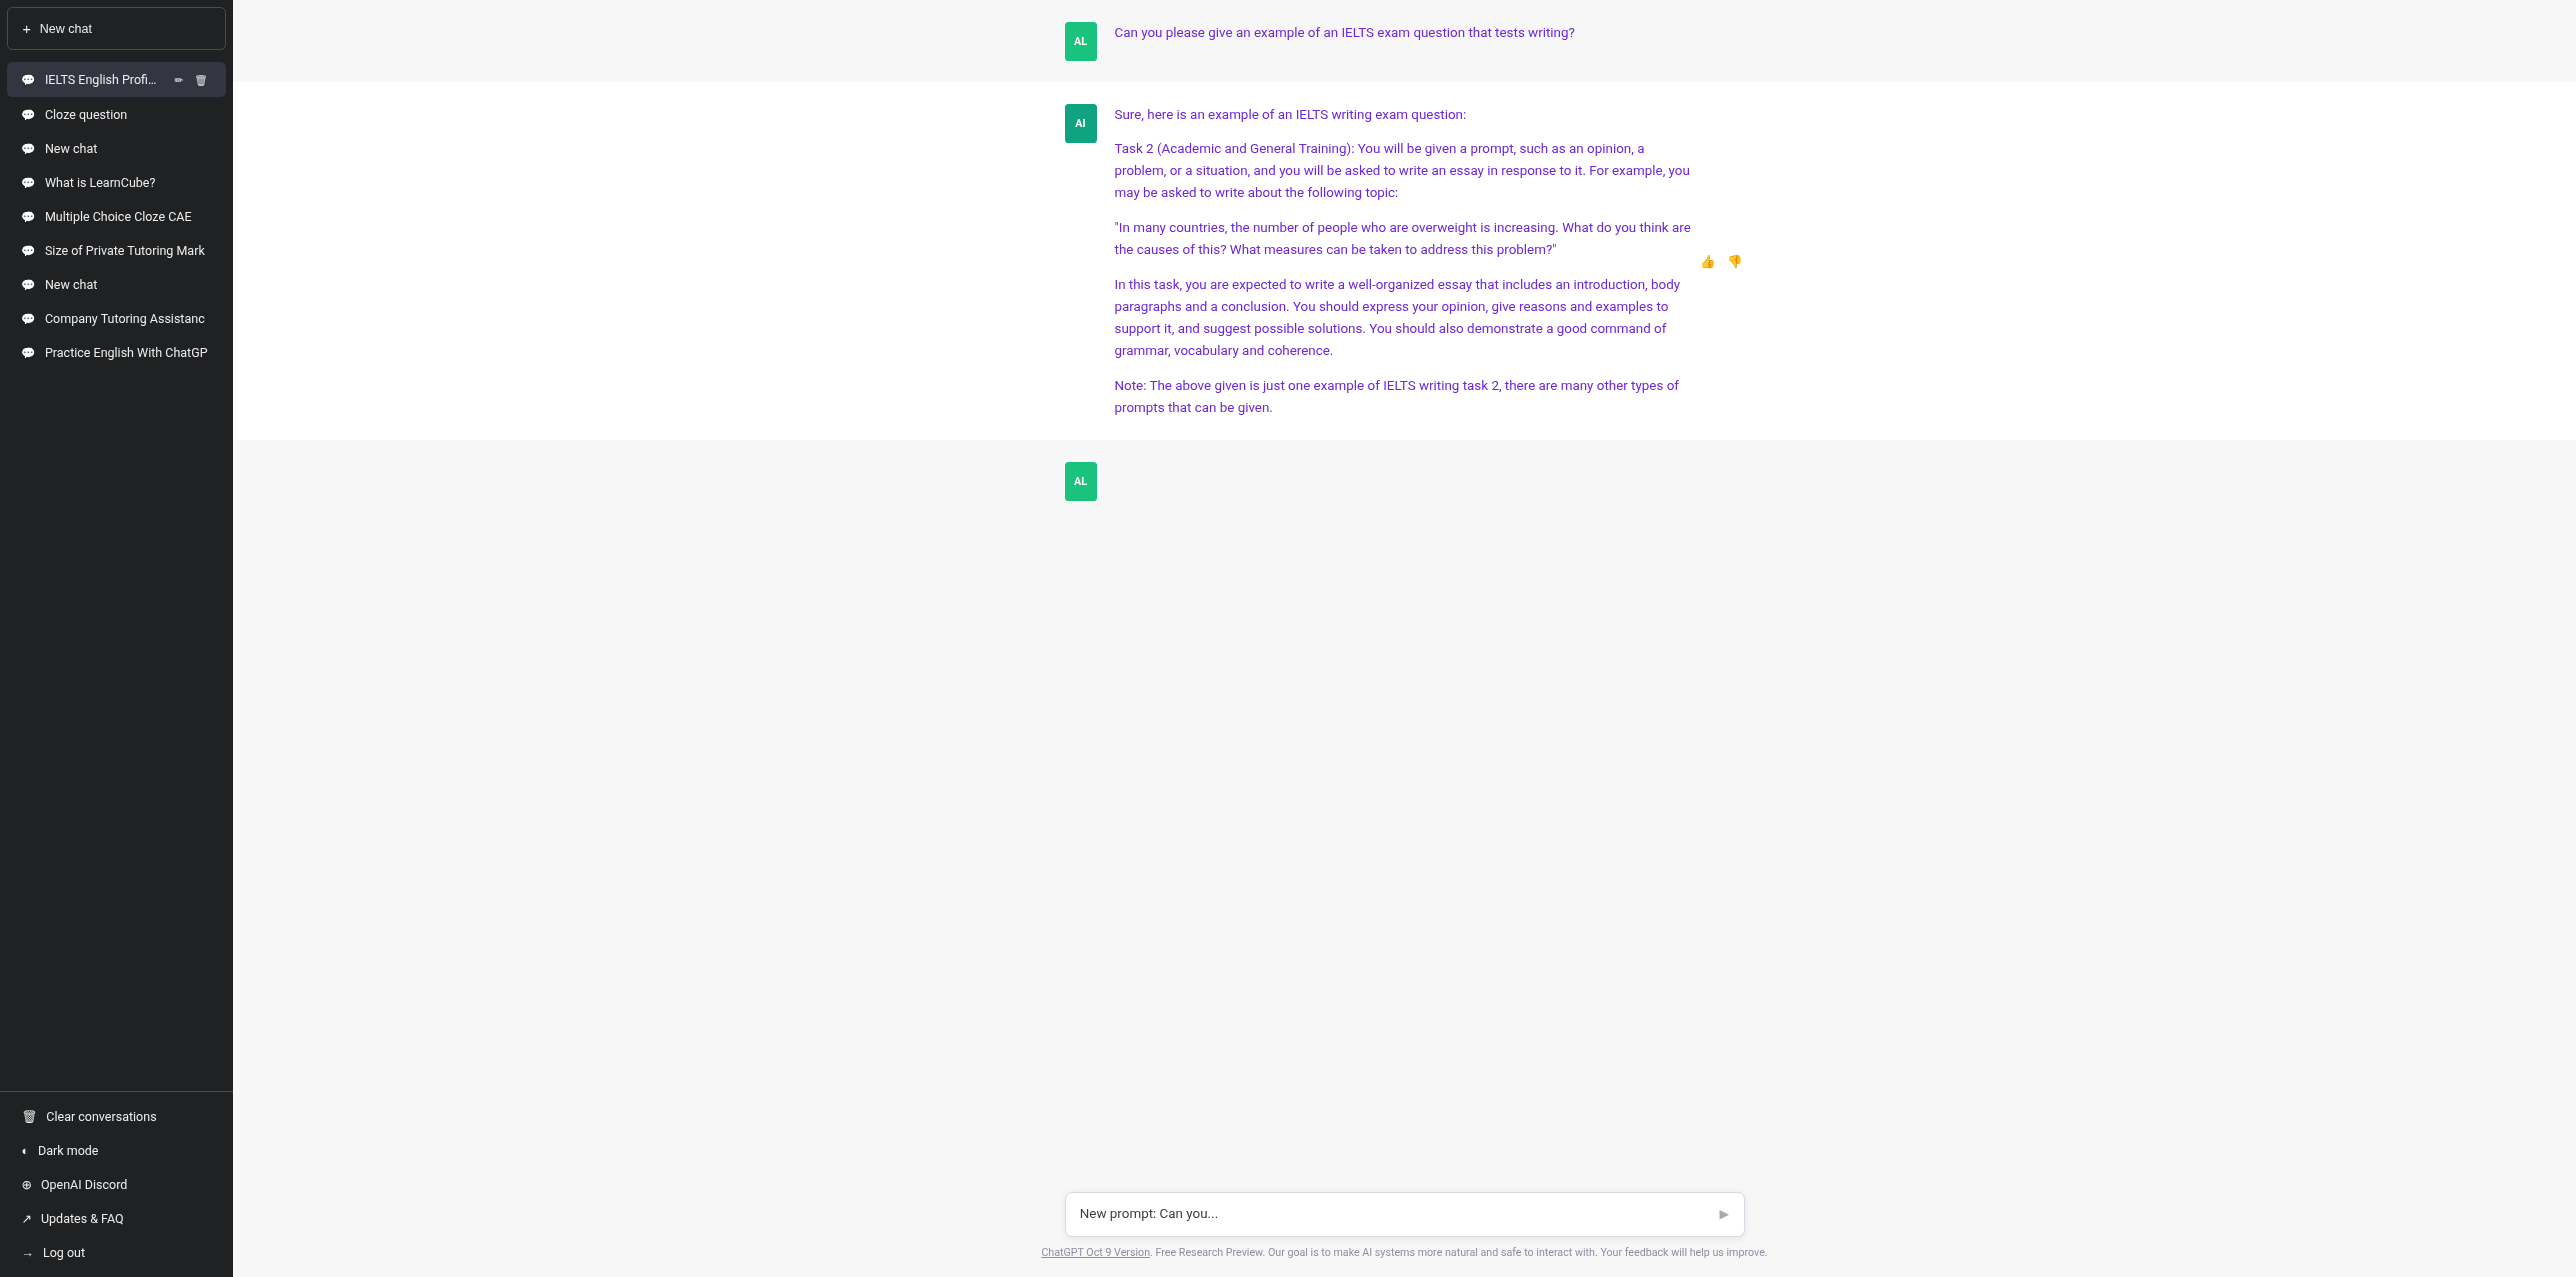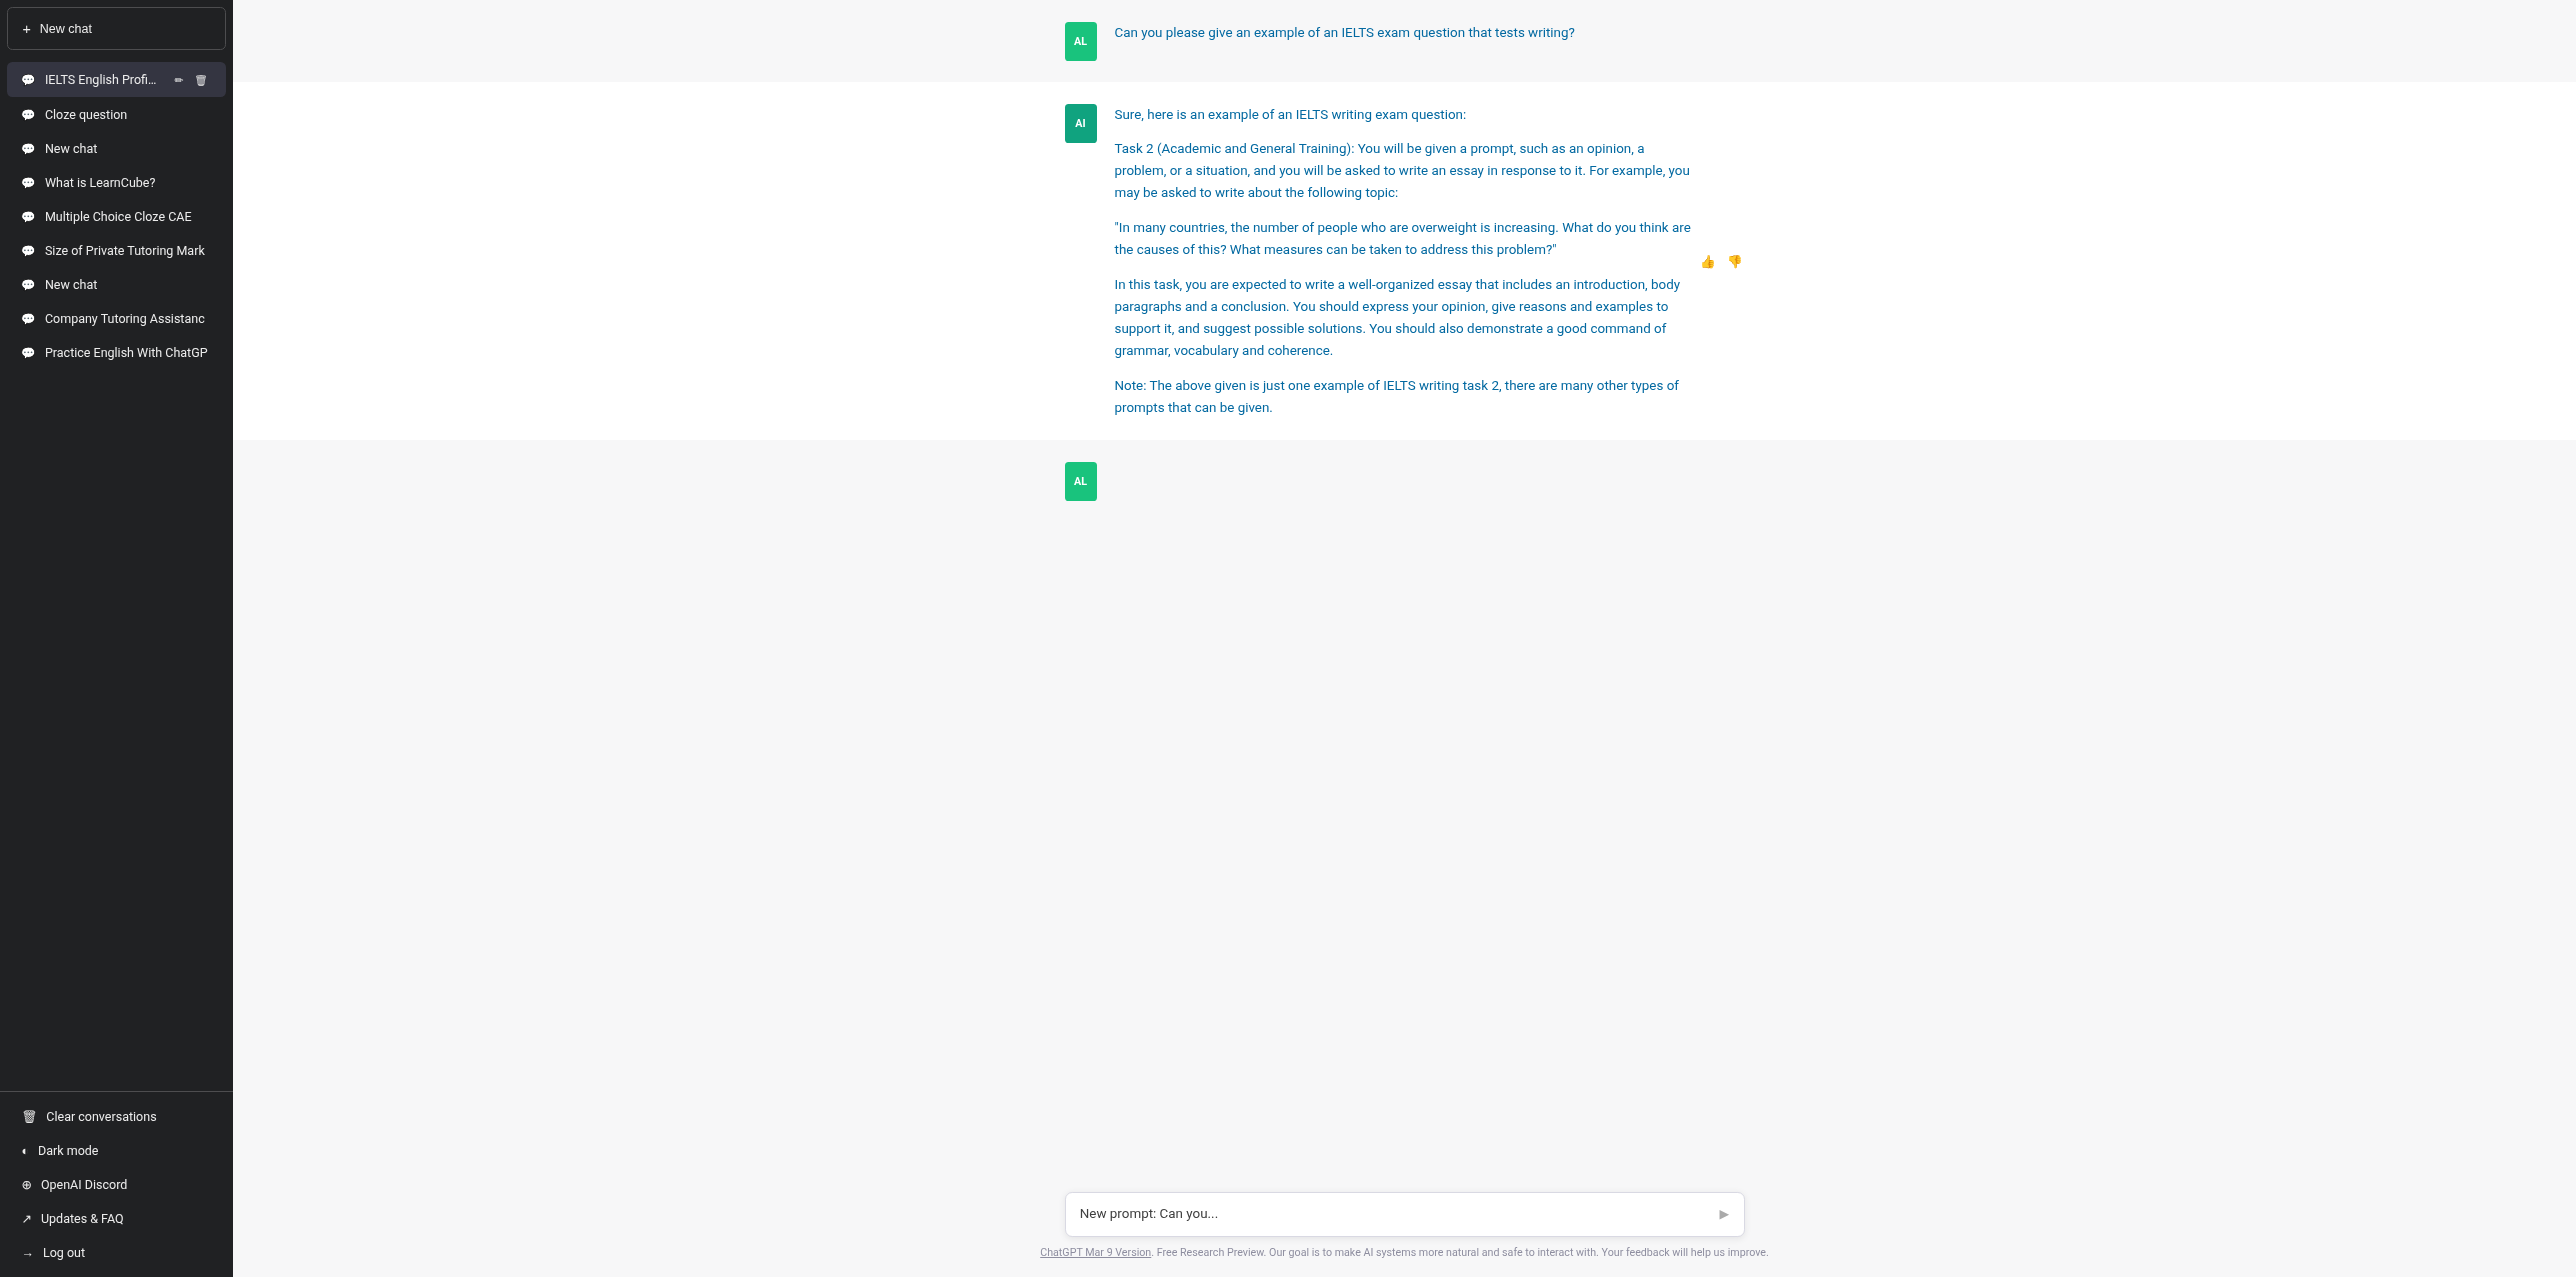--- a/index.html
+++ b/index.html
@@ -123,21 +123,21 @@
       color: white;
       flex-shrink: 0;
     }
     .avatar.user-avatar { background: #19c37d; }
     .avatar.assistant-avatar { background: #10a37f; }
 
     .message-content {
       flex: 1;
       font-size: 13.4px;
       line-height: 1.65;
-      color: #0369a1;
+      color: #6d28d9;
       max-width: 644px;
     }
     .message-content p { margin-bottom: 12.5px; }
     .message-content p:last-child { margin-bottom: 0; }
 
     .message-actions {
       display: flex;
       gap: 7.2px;
       align-items: center;
       margin-left: auto;
@@ -348,17 +348,17 @@
     </div>
 
   <div id="input-area">
     <div id="input-wrapper">
       <textarea id="chat-input" rows="1" placeholder="Send a message..." style="">New prompt: Can you...</textarea>
       <button id="send-btn">
         <span class="send-icon"></span>
       </button>
     </div>
     <div id="footer-text">
-      <a href="#">ChatGPT Mar 9 Version</a><span>. Free Research Preview. Our goal is to make AI systems more natural and safe to interact with. Your feedback will help us improve.</span>
+      <a href="#">ChatGPT Oct 9 Version</a><span>. Free Research Preview. Our goal is to make AI systems more natural and safe to interact with. Your feedback will help us improve.</span>
     </div>
   </div>
 </div>
 
 
 </body></html>

